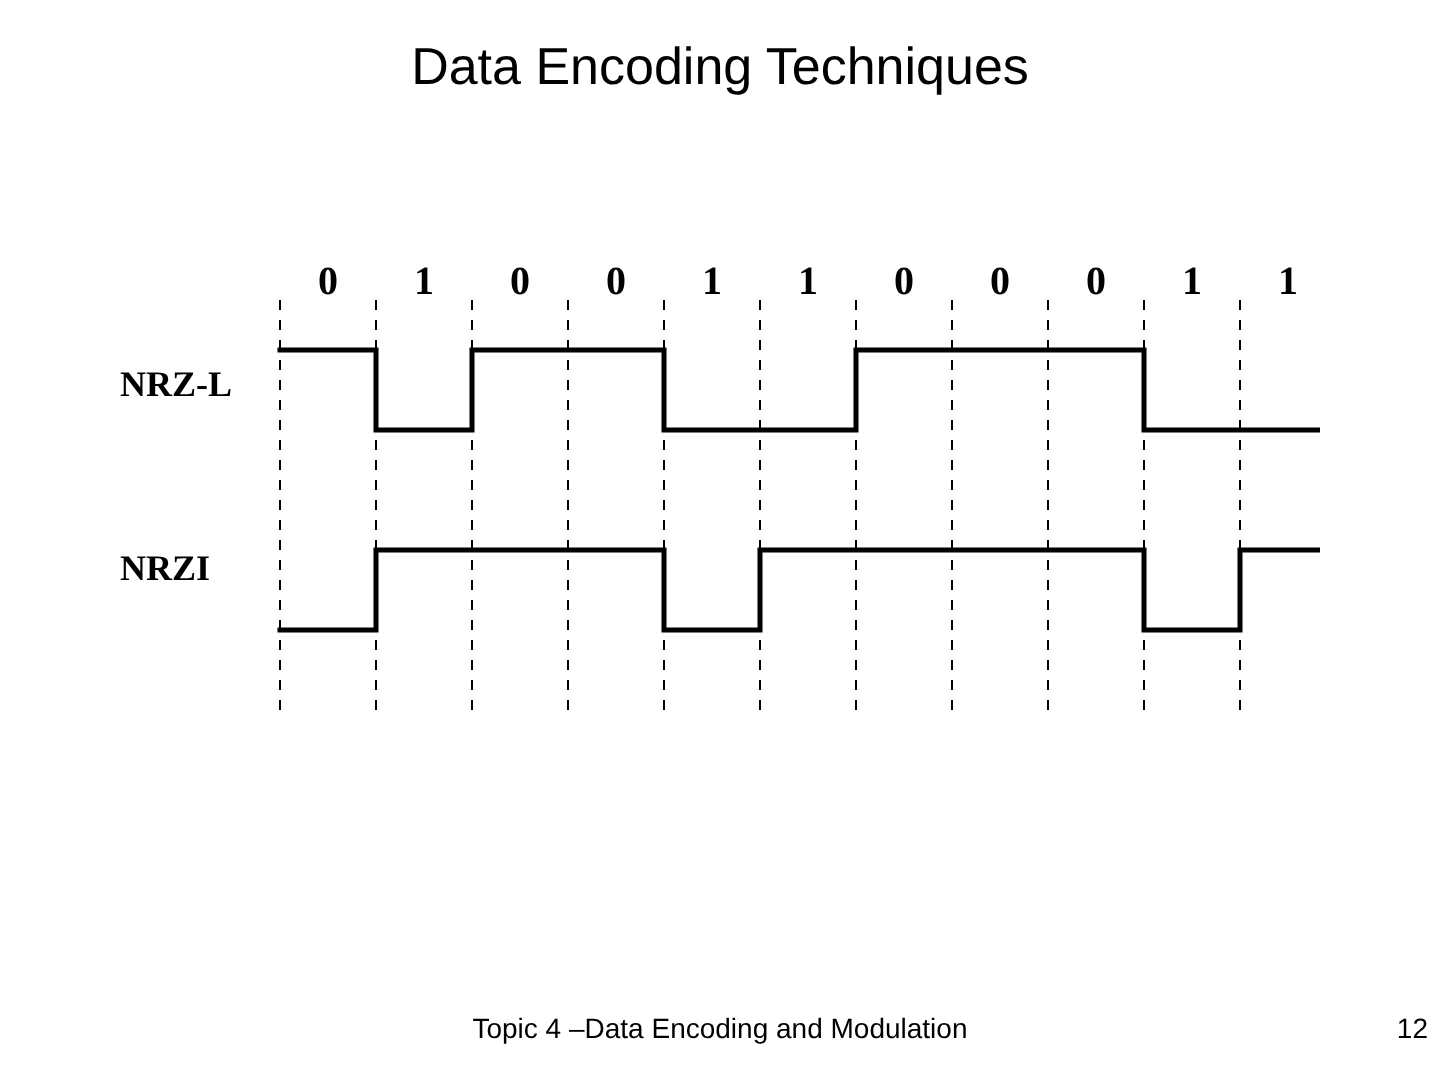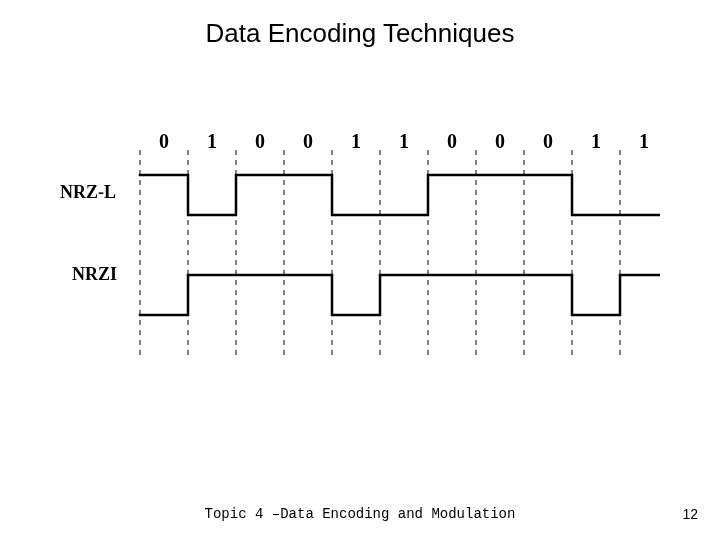--- a/index.html
+++ b/index.html
@@ -20,27 +20,27 @@
     text-align: center;
     font-size: 26px;
     font-weight: normal;
   }
   .footer {
     position: absolute;
     bottom: 18px;
     left: 0;
     right: 0;
     text-align: center;
-    font-family: Liberation Mono, monospace;
+    font-family: Liberation Sans, sans-serif;
     font-size: 14px;
   }
   .page-num {
     position: absolute;
     bottom: 18px;
-    right: 22px;
+    right: 6px;
     font-size: 14px;
   }
   .diagram {
     position: absolute;
     left: 60px;
     top: 120px;
     width: 600px;
     height: 260px;
   }
   .row-label {
@@ -86,17 +86,17 @@
     <div class="bit-label" style="left: 200px; top: 10px;">0</div>
     <div class="bit-label" style="left: 248px; top: 10px;">0</div>
     <div class="bit-label" style="left: 296px; top: 10px;">1</div>
     <div class="bit-label" style="left: 344px; top: 10px;">1</div>
     <div class="bit-label" style="left: 392px; top: 10px;">0</div>
     <div class="bit-label" style="left: 440px; top: 10px;">0</div>
     <div class="bit-label" style="left: 488px; top: 10px;">0</div>
     <div class="bit-label" style="left: 536px; top: 10px;">1</div>
     <div class="bit-label" style="left: 584px; top: 10px;">1</div>
     <div class="row-label" style="left: 0px; top: 62px;">NRZ-L</div>
-    <div class="row-label" style="left: 0px; top: 144px; margin-left: 12px;">NRZI</div>
+    <div class="row-label" style="left: 0px; top: 154px;">NRZI</div>
   </div>
 
 <div class="footer">Topic 4 –Data Encoding and Modulation</div>
 <div class="page-num">12</div>
 
 </body></html>

